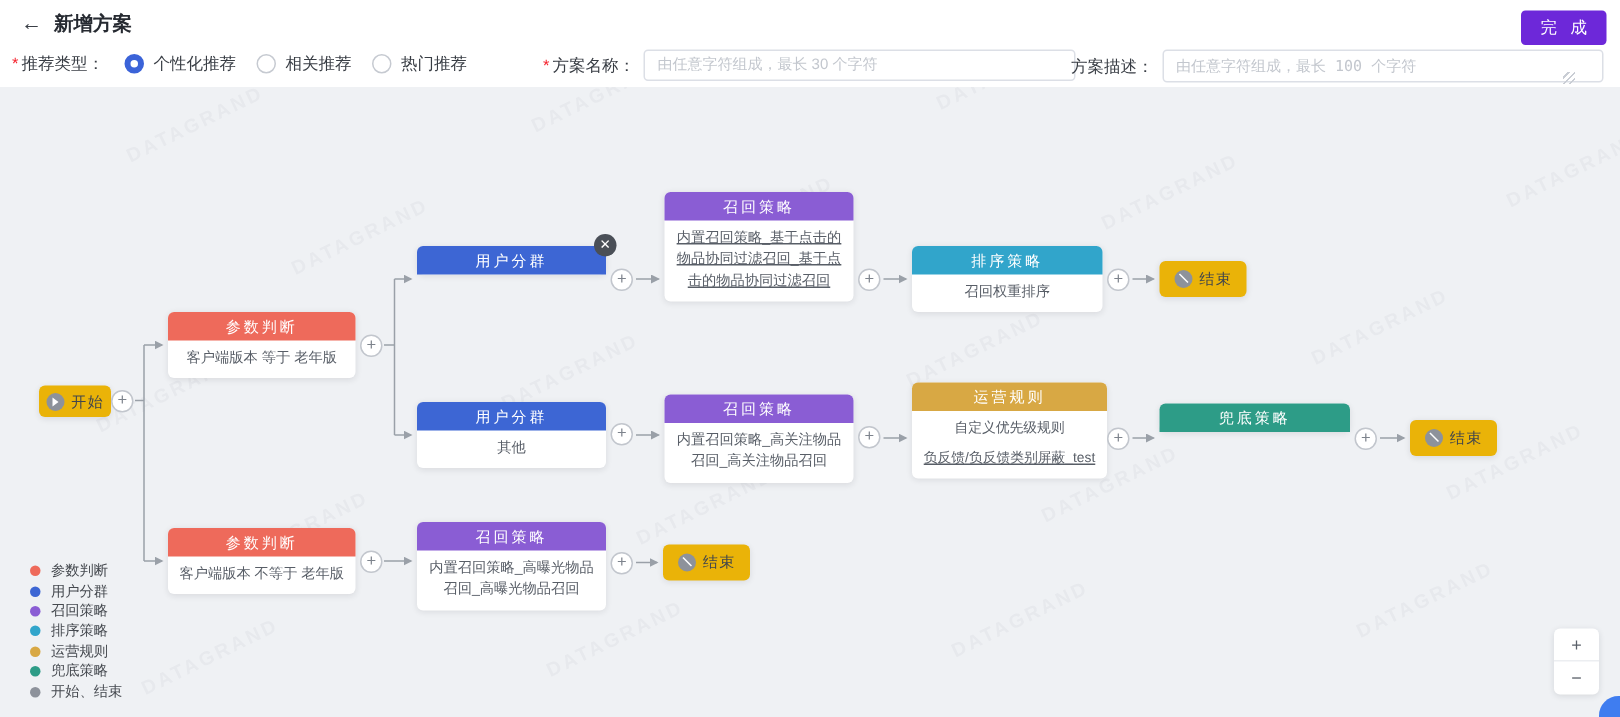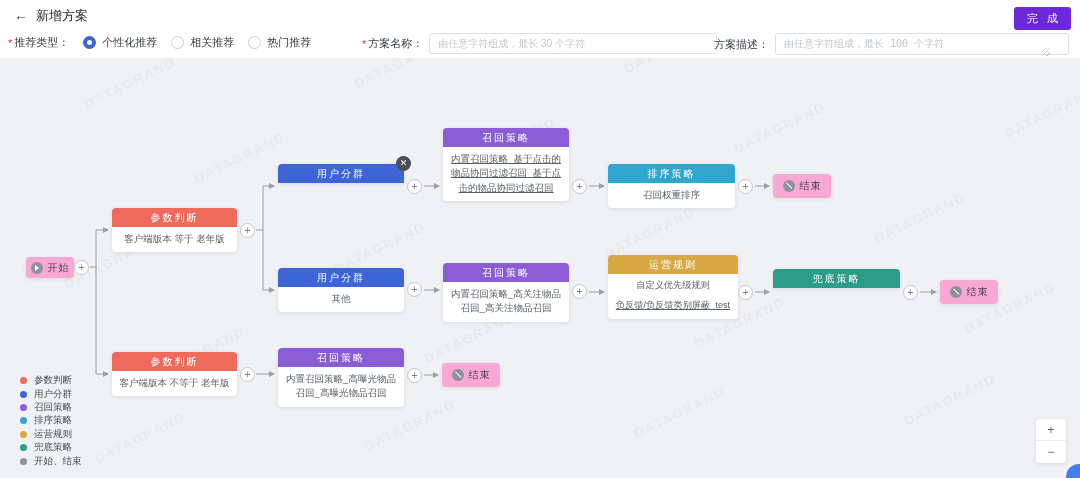--- a/index.html
+++ b/index.html
@@ -3,21 +3,21 @@
 <meta charset="utf-8">
 <style>
   * { margin:0; padding:0; box-sizing:border-box; }
   html,body { width:1080px; height:478px; }
   body { font-family:"Liberation Sans","DejaVu Sans",sans-serif; background:#fff; overflow:hidden; position:relative; }
   #page { position:absolute; inset:0; width:1080px; height:478px; overflow:hidden; }
 
   
   .topbar { position:absolute; left:0; top:0; right:0; height:58px; background:#fff; z-index:3; }
   .back-ic { position:absolute; left:14px; top:7px; font-size:14px; color:#3a3f46; cursor:pointer; }
-  .page-title { position:absolute; left:36px; top:7px; font-size:13px; font-weight:normal; color:#262a31; }
+  .page-title { position:absolute; left:36px; top:7px; font-size:13px; font-weight:bold; color:#262a31; }
   .done-btn { position:absolute; right:9px; top:7px; background:#6d28d9; color:#fff; font-size:11px; letter-spacing:3px; padding:4px 10px 4px 13px; border-radius:3px; border:none; cursor:pointer; }
 
   .req { color:#f5222d; font-size:11px; margin-right:2px; }
   .flbl { font-size:11px; color:#383d44; }
   .fgroup { position:absolute; display:flex; align-items:center; }
   .radio { width:13px; height:13px; border-radius:50%; border:1px solid #c6cad1; background:#fff; margin:0 6px 0 14px; display:inline-block; cursor:pointer; }
   .radio.checked { border:4px solid #3b63d8; }
   .radio-lbl { font-size:11px; color:#383d44; cursor:pointer; }
   .txt-input { width:288px; height:21px; border:1px solid #dcdfe6; border-radius:3px; font-size:10px; padding:0 8px; color:#333; margin-left:6px; }
   .txt-area { width:294px; height:22px; border:1px solid #dcdfe6; border-radius:3px; font-size:10px; padding:3px 8px; color:#333; margin-left:6px; resize:none; position:relative; }
@@ -32,21 +32,21 @@
   svg.wires { position:absolute; inset:0; width:1080px; height:478px; z-index:2; pointer-events:none; }
 
   .node { position:absolute; background:#fff; border-radius:4px; box-shadow:0 1px 4px rgba(25,31,41,.10); z-index:3; cursor:pointer; }
   .node-hdr { height:19px; border-radius:4px 4px 0 0; color:#fff; font-size:10px; letter-spacing:2px; display:flex; align-items:center; justify-content:center; }
   .node-body { padding:5px 5px 6px; font-size:9.5px; color:#585e67; text-align:center; line-height:1.5; word-break:break-all; }
   .node-body p { margin-bottom:6px; }
   .node-body p:last-child { margin-bottom:0;text-decoration:underline; }
   .hdr-red{background:#ee6a5b}.hdr-blue{background:#3d66d4}.hdr-purple{background:#8a5dd4}
   .hdr-cyan{background:#31a5cb}.hdr-gold{background:#d8a844}.hdr-teal{background:#2d9c87}
 
-  .pill { position:absolute; background:#f9a8d4; border-radius:4px; box-shadow:0 1px 4px rgba(25,31,41,.10); display:flex; align-items:center; justify-content:center; gap:5px; font-size:10px; letter-spacing:1px; color:#41464d; z-index:3; cursor:pointer; }
+  .pill { position:absolute; background:#eab308; border-radius:4px; box-shadow:0 1px 4px rgba(25,31,41,.10); display:flex; align-items:center; justify-content:center; gap:5px; font-size:10px; letter-spacing:1px; color:#41464d; z-index:3; cursor:pointer; }
   .pill-icon { width:12px; height:12px; border-radius:50%; background:#8d929b; position:relative; flex:none; }
   .icon-start::after { content:''; position:absolute; left:4.5px; top:3px; border-left:4px solid #fff; border-top:3px solid transparent; border-bottom:3px solid transparent; }
   .icon-end::after { content:''; position:absolute; left:2px; top:5.3px; width:8px; height:1.4px; background:#fff; transform:rotate(45deg); }
 
   .plus { position:absolute; width:15px; height:15px; border-radius:50%; background:#fff; border:1px solid #c2c6cd; color:#7d838c; font-size:11px; line-height:12px; text-align:center; z-index:4; cursor:pointer; }
   .close-x { position:absolute; width:15px; height:15px; border-radius:50%; background:#4a4f57; color:#fff; font-size:9px; line-height:15px; text-align:center; z-index:5; cursor:pointer; }
 
   
   .legend { position:absolute; left:20px; top:374px; z-index:3; }
   .legend-item { display:flex; align-items:center; height:13.4px; }

